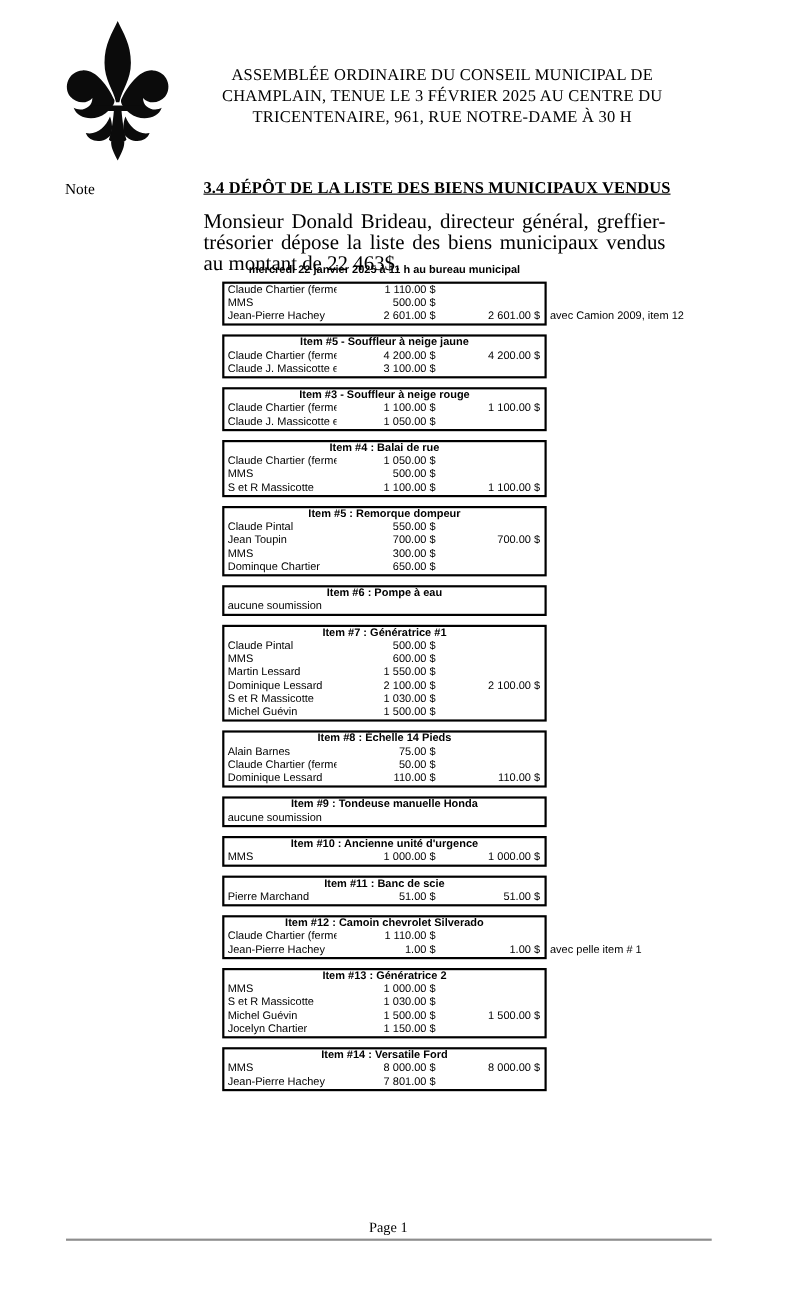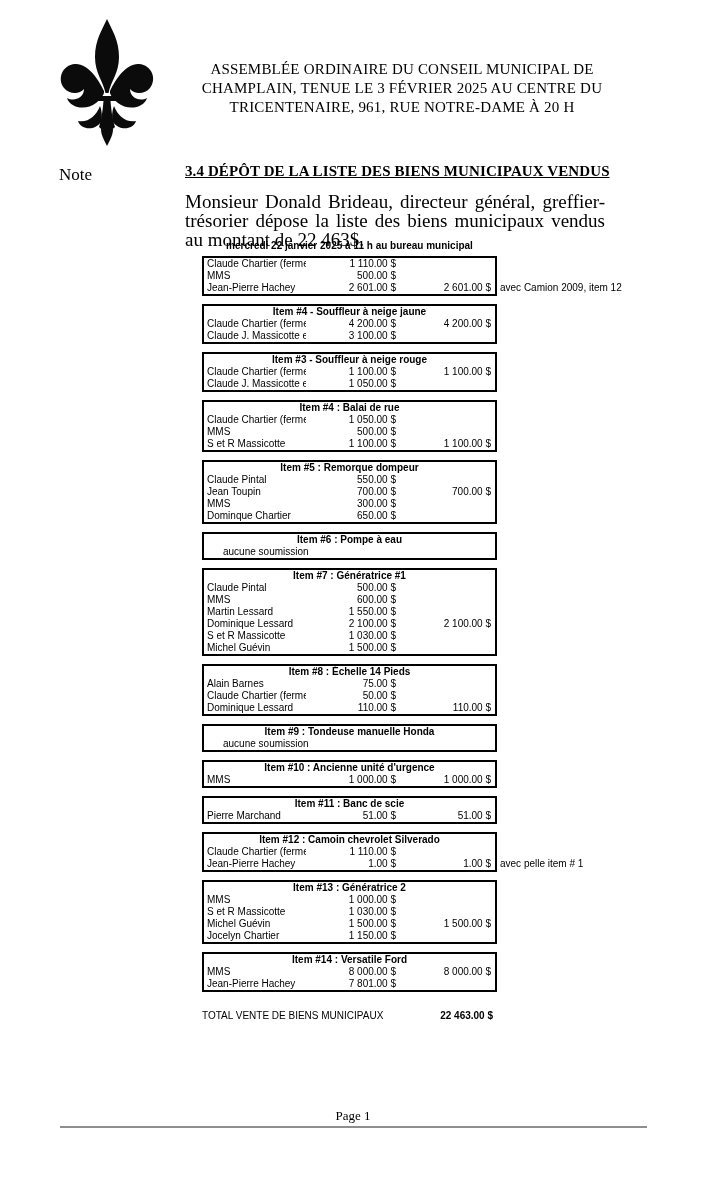--- a/index.html
+++ b/index.html
@@ -6,39 +6,39 @@
   body{
     width:720px;height:1185px;position:relative;background:#ffffff;color:#000;
     font-family:"Liberation Serif","DejaVu Serif",serif;overflow:hidden;
   }
   .logo{position:absolute;left:57px;top:18px;width:100px;height:130px;}
   .logo svg{width:100%;height:100%;display:block;}
   .header-title{
     position:absolute;left:172px;top:60px;width:460px;text-align:center;
     font-weight:normal;font-size:15px;line-height:19px;letter-spacing:.2px;
   }
-  .note{position:absolute;left:59px;top:165px;font-size:17px;}
+  .note{position:absolute;left:59px;top:165px;font-size:14px;}
   .section-title{
     position:absolute;left:185px;top:163px;width:435px;font-weight:bold;
     font-size:15px;text-decoration:underline;letter-spacing:.1px;
   }
   .paragraph{
     position:absolute;left:185px;top:192px;width:420px;font-size:19px;
     line-height:19px;text-align:justify;
   }
   .sale{
     position:absolute;left:202px;top:240px;width:295px;
     font-family:"Liberation Sans","DejaVu Sans",sans-serif;font-size:10px;
   }
   .sale-title{text-align:center;font-weight:bold;line-height:12.5px;}
   .sale-items > .item-box:first-child{margin-top:3px;}
   .item-box{border:2px solid #000;margin-top:8px;background:#fff;}
   .trow{display:flex;line-height:12px;position:relative;white-space:nowrap;}
   .title-row{justify-content:center;font-weight:bold;}
-  .nobid-row{padding-left:19px;}
+  .nobid-row{padding-left:3px;}
   .c-name{flex:1;padding-left:3px;overflow:hidden;}
   .c-bid{width:90px;text-align:right;}
   .c-win{width:95px;text-align:right;padding-right:4px;}
   .row-note{position:absolute;left:100%;top:0;margin-left:5px;}
   .total-row{display:flex;margin-top:17px;line-height:13px;white-space:nowrap;}
   .total-label{flex:1;}
   .total-amount{font-weight:bold;}
   .footer-line{position:absolute;left:60px;top:1126px;width:587px;height:2px;background:#8e8e8e;}
   .page-number{position:absolute;left:60px;top:1108px;width:586px;text-align:center;font-size:13px;}
 </style>
@@ -56,21 +56,21 @@
       <path d="M50 128 C46 120 44 116 44 111 L56 111 C56 116 54 120 50 128 Z"></path>
       <path d="M43 88 C39 98 31 105 21 103 C24 112 38 113 44 104 C45.5 100 45 93 43 88 Z"></path>
       <path d="M57 88 C61 98 69 105 79 103 C76 112 62 113 56 104 C54.5 100 55 93 57 88 Z"></path>
     </svg>
   </span>
 </div>
 
 <div class="header-title">
   <div>ASSEMBLÉE ORDINAIRE DU CONSEIL MUNICIPAL DE</div>
   <div>CHAMPLAIN, TENUE LE 3 FÉVRIER 2025 AU CENTRE DU</div>
-  <div>TRICENTENAIRE, 961, RUE NOTRE-DAME À 20 H</div>
+  <div>TRICENTENAIRE, 961, RUE NOTRE-DAME À 30 H</div>
 </div>
 
 <div class="note">Note</div>
 
 <div class="section-title">3.4 DÉPÔT DE LA LISTE DES BIENS MUNICIPAUX VENDUS</div>
 
 <div class="paragraph">Monsieur Donald Brideau, directeur général, greffier-trésorier dépose la liste des biens municipaux vendus au montant de 22 463$.</div>
 
 <div class="sale">
   <div class="sale-title">mercredi 22 janvier 2025 à 11 h au bureau municipal</div>
@@ -88,21 +88,21 @@
           <div class="c-win"></div>
         </div>
         <div class="trow bid-row">
           <div class="c-name">Jean-Pierre Hachey</div>
           <div class="c-bid">2 601.00 $</div>
           <div class="c-win">2 601.00 $</div>
           <div class="row-note">avec Camion 2009, item 12</div>
         </div>
       </div>
       <div class="item-box">
-        <div class="trow title-row">Item #4 - Souffleur à neige jaune</div>
+        <div class="trow title-row">Item #5 - Souffleur à neige jaune</div>
         <div class="trow bid-row">
           <div class="c-name">Claude Chartier (ferme)</div>
           <div class="c-bid">4 200.00 $</div>
           <div class="c-win">4 200.00 $</div>
         </div>
         <div class="trow bid-row">
           <div class="c-name">Claude J. Massicotte et fils</div>
           <div class="c-bid">3 100.00 $</div>
           <div class="c-win"></div>
         </div>
@@ -281,20 +281,16 @@
           <div class="c-win">8 000.00 $</div>
         </div>
         <div class="trow bid-row">
           <div class="c-name">Jean-Pierre Hachey</div>
           <div class="c-bid">7 801.00 $</div>
           <div class="c-win"></div>
         </div>
       </div>
     </div>
 
-  <div class="total-row">
-    <div class="total-label">TOTAL VENTE DE BIENS MUNICIPAUX</div>
-    <div class="c-win total-amount">22 463.00 $</div>
-  </div>
 </div>
 
 <div class="page-number">Page 1</div>
 <div class="footer-line"></div>
 
 </body></html>

